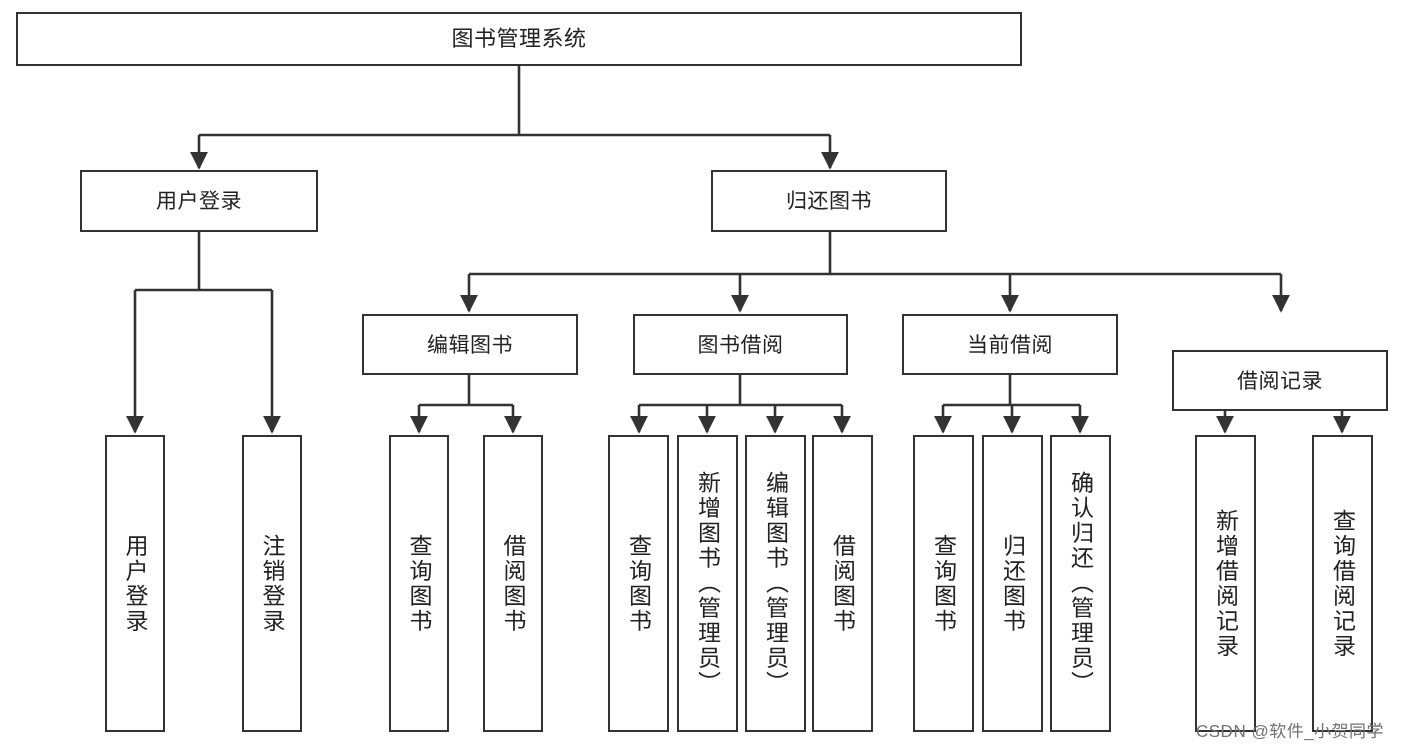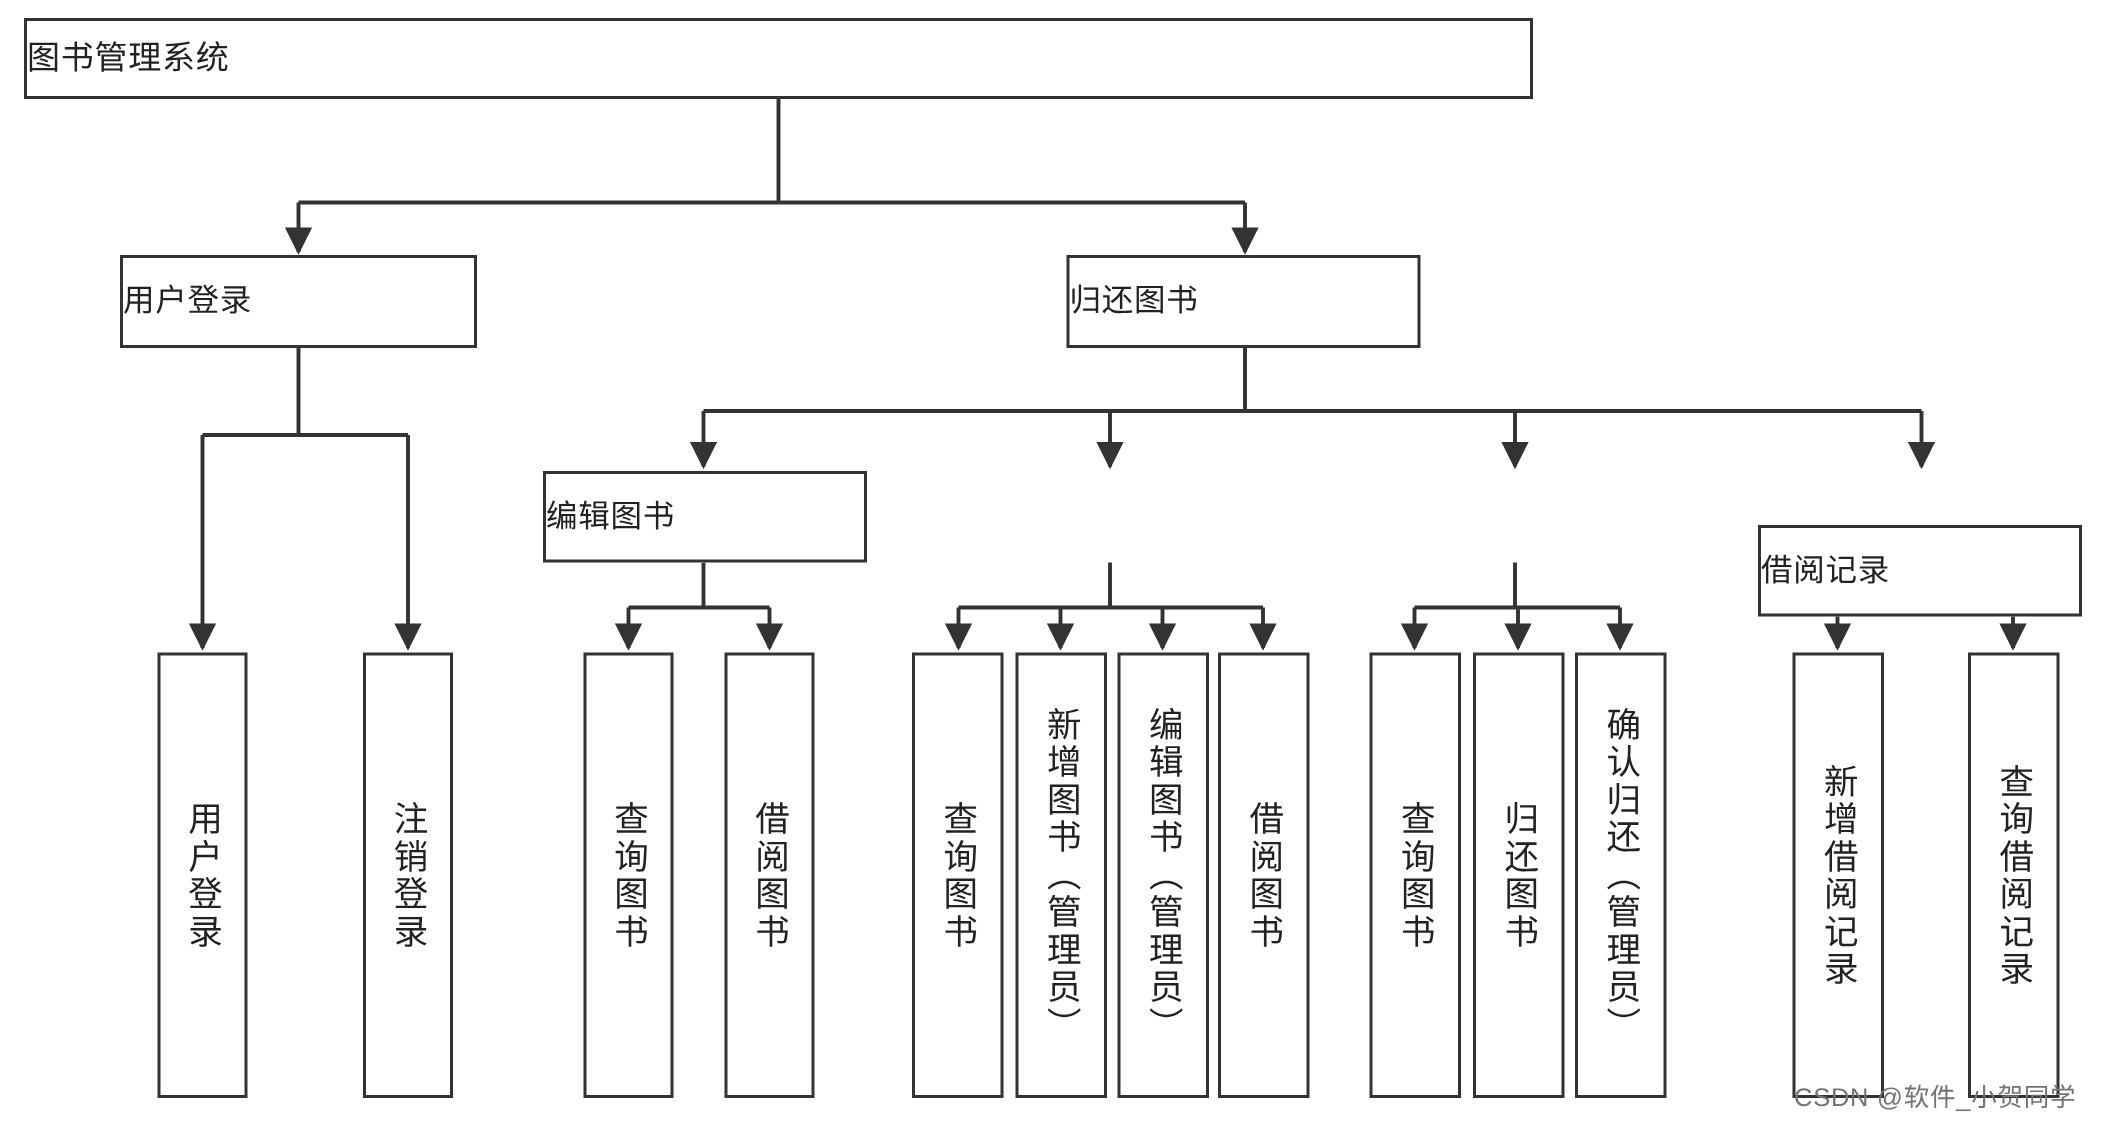--- a/index.html
+++ b/index.html
@@ -26,20 +26,21 @@
     height: 747px;
     pointer-events: none;
   }
   .node {
     position: absolute;
     box-sizing: border-box;
     border: 2.5px solid #333333;
     background: #ffffff;
     display: flex;
     align-items: center;
+    justify-content: center;
     color: #222222;
   }
   .node .label {
     display: block;
     text-align: center;
     line-height: 1.12;
     letter-spacing: 0.5px;
   }
   
   .node.horiz .label {
@@ -133,20 +134,26 @@
   <div class="node horiz" style="left:80px; top:170px; width:238px; height:62px;">
     <span class="label">用户登录</span>
   </div>
   <div class="node horiz" style="left:711px; top:170px; width:236px; height:62px;">
     <span class="label">归还图书</span>
   </div>
 
   <div class="node horiz" style="left:362px; top:314px; width:216px; height:61px;">
     <span class="label">编辑图书</span>
   </div>
+  <div class="node horiz" style="left:633px; top:314px; width:215px; height:61px;">
+    <span class="label">图书借阅</span>
+  </div>
+  <div class="node horiz" style="left:902px; top:314px; width:216px; height:61px;">
+    <span class="label">当前借阅</span>
+  </div>
   <div class="node horiz" style="left:1172px; top:314px; width:216px; height:61px;margin-top:36px;">
     <span class="label">借阅记录</span>
   </div>
 
   <div class="node vert" style="left:105px; top:435px; width:60px; height:297px;">
     <span class="label">用户登录</span>
   </div>
   <div class="node vert" style="left:242px; top:435px; width:60px; height:297px;">
     <span class="label">注销登录</span>
   </div>

